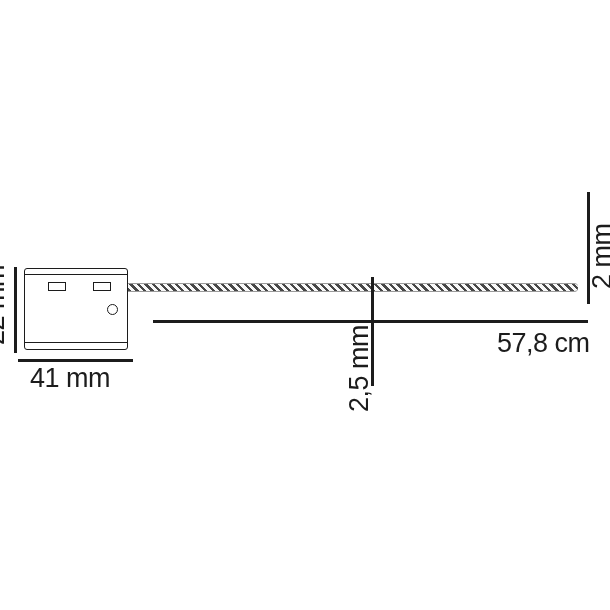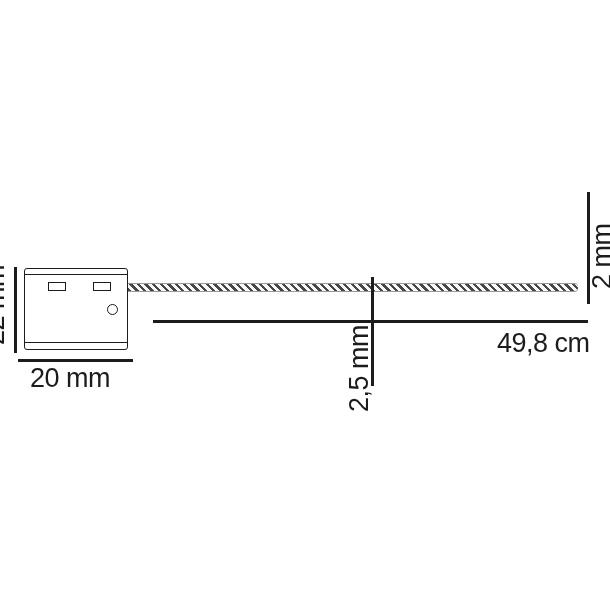--- a/index.html
+++ b/index.html
@@ -103,23 +103,23 @@
     <div class="slot" id="slot-right"></div>
     <div id="seal-hole"></div>
   </div>
 
   <div class="abs dim-line" id="dim-line-body-height"></div>
   <div class="abs dim-line" id="dim-line-body-width"></div>
   <div class="abs dim-line" id="dim-line-cable-length"></div>
   <div class="abs dim-line" id="dim-line-cable-diameter"></div>
   <div class="abs dim-line" id="dim-line-cable-tip"></div>
 
-  <div class="abs lbl" id="label-body-width">20 mm</div>
+  <div class="abs lbl" id="label-body-width">41 mm</div>
 
-  <div class="abs lbl" id="label-cable-length">49,8 cm</div>
+  <div class="abs lbl" id="label-cable-length">57,8 cm</div>
 
   <div class="abs lbl rot" id="label-cable-diameter">2,5 mm</div>
 
   <div class="abs lbl rot" id="label-cable-tip">2 mm</div>
 
   <div class="abs lbl rot" id="label-body-height">22 mm</div>
 
 </div>
 
 </body></html>

